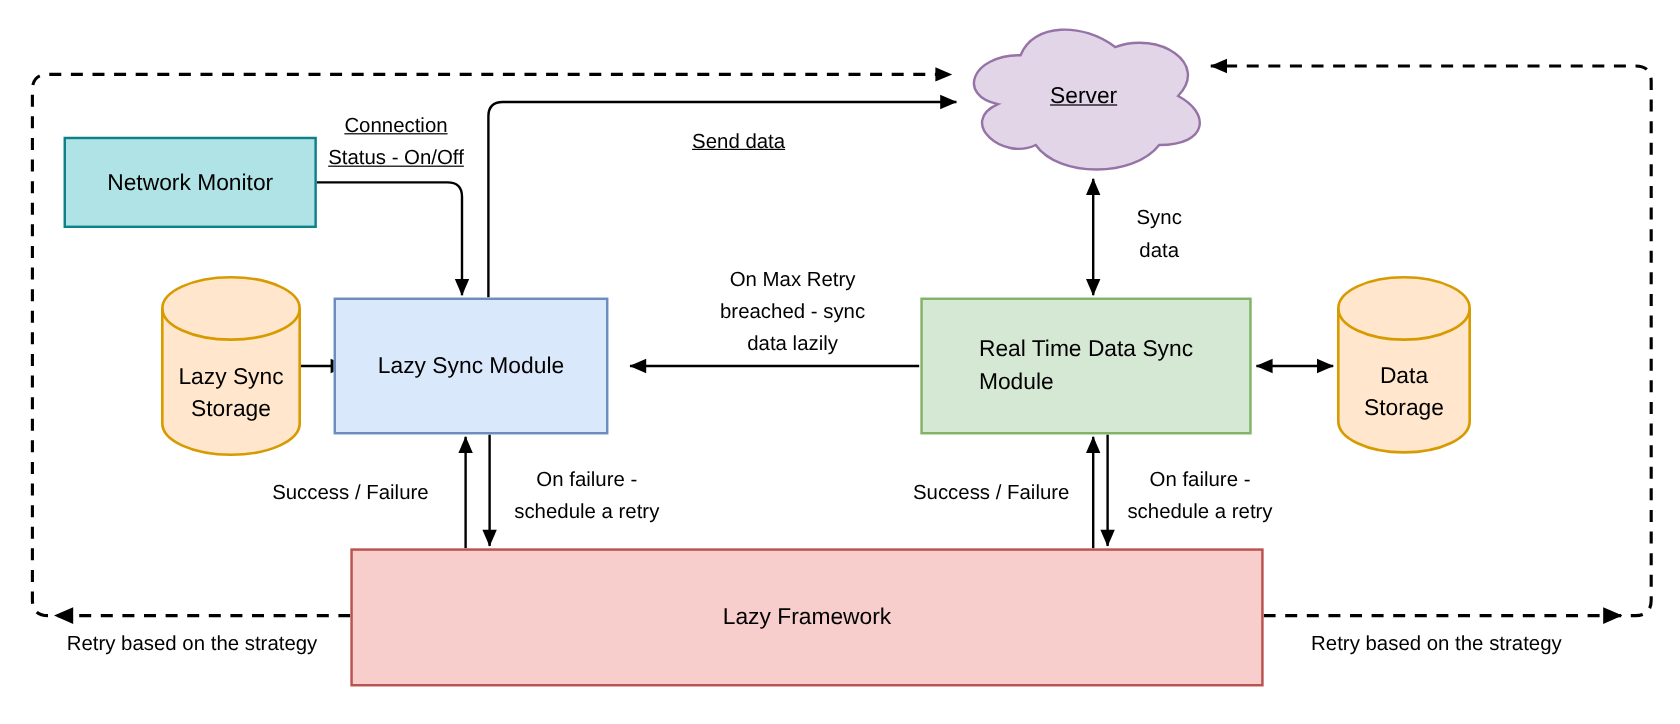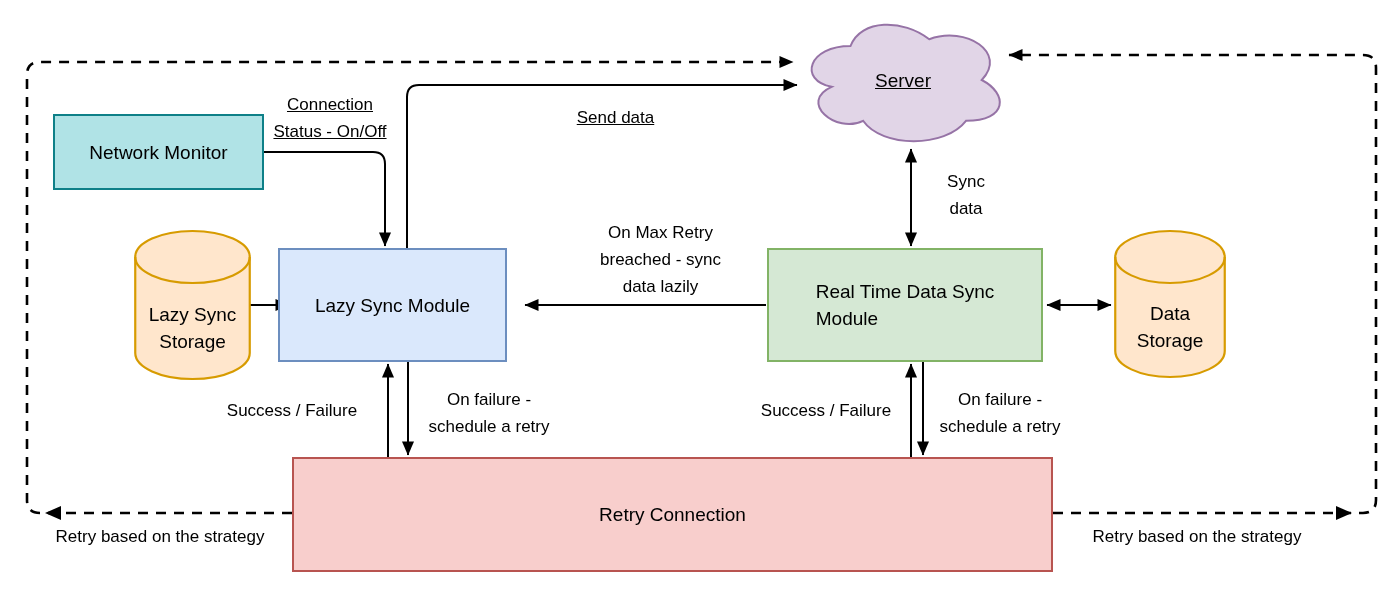--- a/index.html
+++ b/index.html
@@ -81,21 +81,21 @@
     <span>Network Monitor</span>
   </div>
   <div class="node" id="node-lazy-sync-module">
     <span>Lazy Sync Module</span>
   </div>
   <div class="node" id="node-real-time-module">
     <span>Real Time Data Sync
 Module</span>
   </div>
   <div class="node" id="node-retry-framework">
-    <span>Retry Connection</span>
+    <span>Lazy Framework</span>
   </div>
 
   <div class="shape-wrap" id="node-server">
     <svg width="210" height="136" viewBox="0 0 210 136">
       <path d="M52.5,34 C10.5,34 0,68 33.6,74.8 C0,89.8 37.8,122.4 65.1,108.8
                C84,136 147,136 168,108.8 C210,108.8 210,81.6 183.75,68
                C210,40.8 168,13.6 131.25,27.2 C105,6.8 63,6.8 52.5,34 Z" fill="#e1d5e7" stroke="#9673a6" stroke-width="2"></path>
     </svg>
     <span class="cloud-label">Server</span>
   </div>

